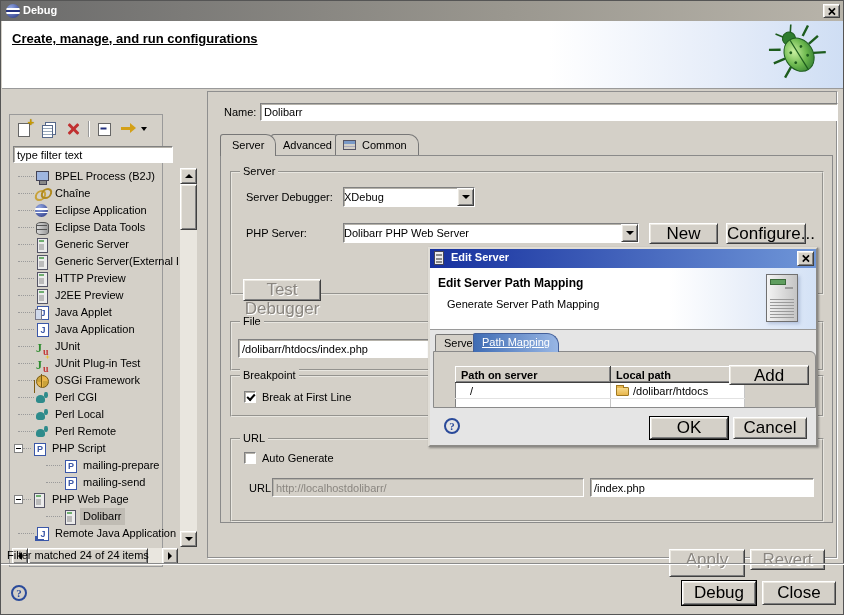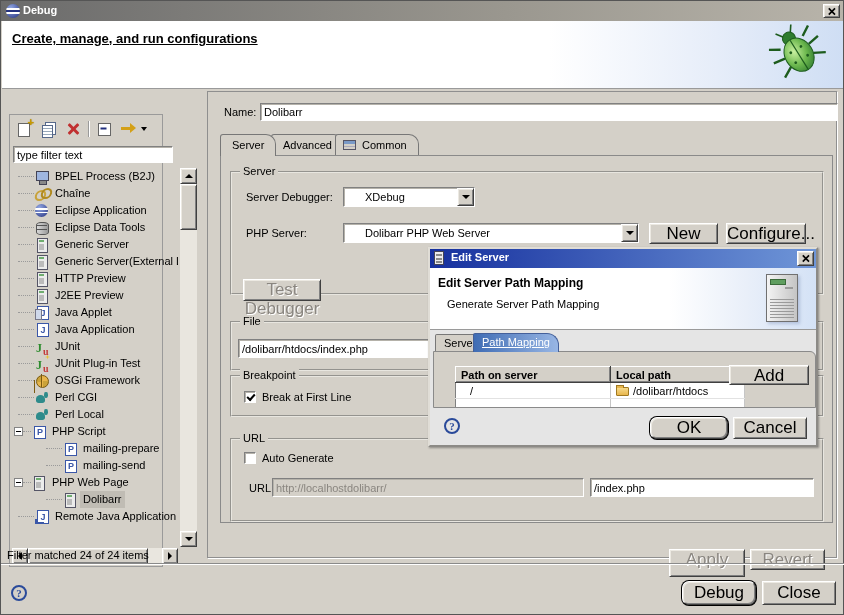--- a/index.html
+++ b/index.html
@@ -4,21 +4,21 @@
 <style>
   * { margin:0; padding:0; box-sizing:border-box; }
   html,body { width:844px; height:615px; overflow:hidden; }
   body { font-family:"Liberation Sans","DejaVu Sans",sans-serif; font-size:11px; color:#000; background:#d4d0c8; }
   #app { position:relative; width:844px; height:615px; background:#d4d0c8; border:1px solid #555; }
 
   
   .raised { background:#d4d0c8; border:1px solid; border-color:#ffffff #404040 #404040 #ffffff; box-shadow:inset 1px 1px 0 #ece9e2, inset -1px -1px 0 #808080; }
   .sunken { background:#fff; border:1px solid; border-color:#808080 #ffffff #ffffff #808080; box-shadow:inset 1px 1px 0 #b5b2aa; }
   .btn { position:absolute; text-align:center; font-size:17px; cursor:default; line-height:19px; }
-  .btn.default { box-shadow:0 0 0 1px #000, inset 1px 1px 0 #ece9e2, inset -1px -1px 0 #808080;border-radius:7px; }
+  .btn.default { box-shadow:0 0 0 1px #000, inset 1px 1px 0 #ece9e2, inset -1px -1px 0 #808080; }
   .btn.disabled { color:#8a8680; text-shadow:1px 1px 0 #fff;margin-top:20px; }
   .field { position:absolute; font-size:11px; padding:1px 3px; font-family:"Liberation Sans","DejaVu Sans",sans-serif; }
   input.field { outline:none; }
   .tri-down { width:0; height:0; border-left:4px solid transparent; border-right:4px solid transparent; border-top:4px solid #000; }
   .tri-up { width:0; height:0; border-left:4px solid transparent; border-right:4px solid transparent; border-bottom:4px solid #000; }
   .tri-left { width:0; height:0; border-top:4px solid transparent; border-bottom:4px solid transparent; border-right:4px solid #000; }
   .tri-right { width:0; height:0; border-top:4px solid transparent; border-bottom:4px solid transparent; border-left:4px solid #000; }
   .x-glyph { position:relative; display:inline-block; width:9px; height:9px; }
   .x-glyph::before,.x-glyph::after { content:""; position:absolute; left:4px; top:-1px; width:2px; height:11px; background:#000; }
   .x-glyph::before { transform:rotate(45deg); }
@@ -125,21 +125,21 @@
   #grp-server { left:9px; top:15px; width:594px; height:124px; }
   #lbl-sdebugger { position:absolute; left:14px; top:18px; }
   #combo-debugger { left:111px; top:14px; width:132px; }
   #lbl-phpserver { position:absolute; left:14px; top:54px; }
   #combo-phpserver { left:111px; top:50px; width:296px; }
   #btn-new { left:417px; top:50px; width:69px; height:21px; }
   #btn-configure { left:494px; top:50px; width:80px; height:21px; }
   #btn-testdebugger { left:11px; top:86px; width:78px; height:22px; }
 
   .combo { position:absolute; height:20px; background:#fff; border:1px solid; border-color:#808080 #fff #fff #808080; box-shadow:inset 1px 1px 0 #b5b2aa; }
-  .combo .ctxt { position:absolute; left:21px; top:2px; line-height:15px; }
+  .combo .ctxt { position:absolute; left:0; top:2px; line-height:15px; }
   .combo .cbtn { position:absolute; right:0px; top:0px; width:17px; height:18px; display:flex; align-items:center; justify-content:center; }
 
   #grp-file { left:9px; top:165px; width:594px; height:50px; }
   #file-field { left:6px; top:16px; width:480px; height:19px; }
   #grp-break { left:9px; top:219px; width:594px; height:42px; }
   #grp-url { left:9px; top:269px; width:594px; height:84px;margin-top:13px; }
   .cbrow { position:absolute; display:flex; align-items:center; gap:6px; }
   .cb { position:relative; width:12px; height:12px; background:#fff; border:1px solid; border-color:#808080 #fff #fff #808080; box-shadow:inset 1px 1px 0 #b5b2aa; flex:none; }
   .cb.checked::after { content:""; position:absolute; left:2px; top:2px; width:6px; height:3px; border-left:2px solid #000; border-bottom:2px solid #000; transform:rotate(-48deg); }
   #cb-break { left:12px; top:14px; }
@@ -311,20 +311,25 @@
           </div>
           <div class="trow">
             <span class="stub"></span>
             <span class="ic ic-perl"></span>
             <span class="tlabel">Perl CGI</span>
           </div>
           <div class="trow">
             <span class="stub"></span>
             <span class="ic ic-perl"></span>
             <span class="tlabel">Perl Local</span>
+          </div>
+          <div class="trow">
+            <span class="stub"></span>
+            <span class="ic ic-perl"></span>
+            <span class="tlabel">Perl Remote</span>
           </div>
           <div class="trow exp">
             <span class="expbox">
               <span class="minus"></span>
             </span>
             <span class="stub"></span>
             <span class="ic ic-php"></span>
             <span class="tlabel">PHP Script</span>
           </div>
           <div class="trow child">

